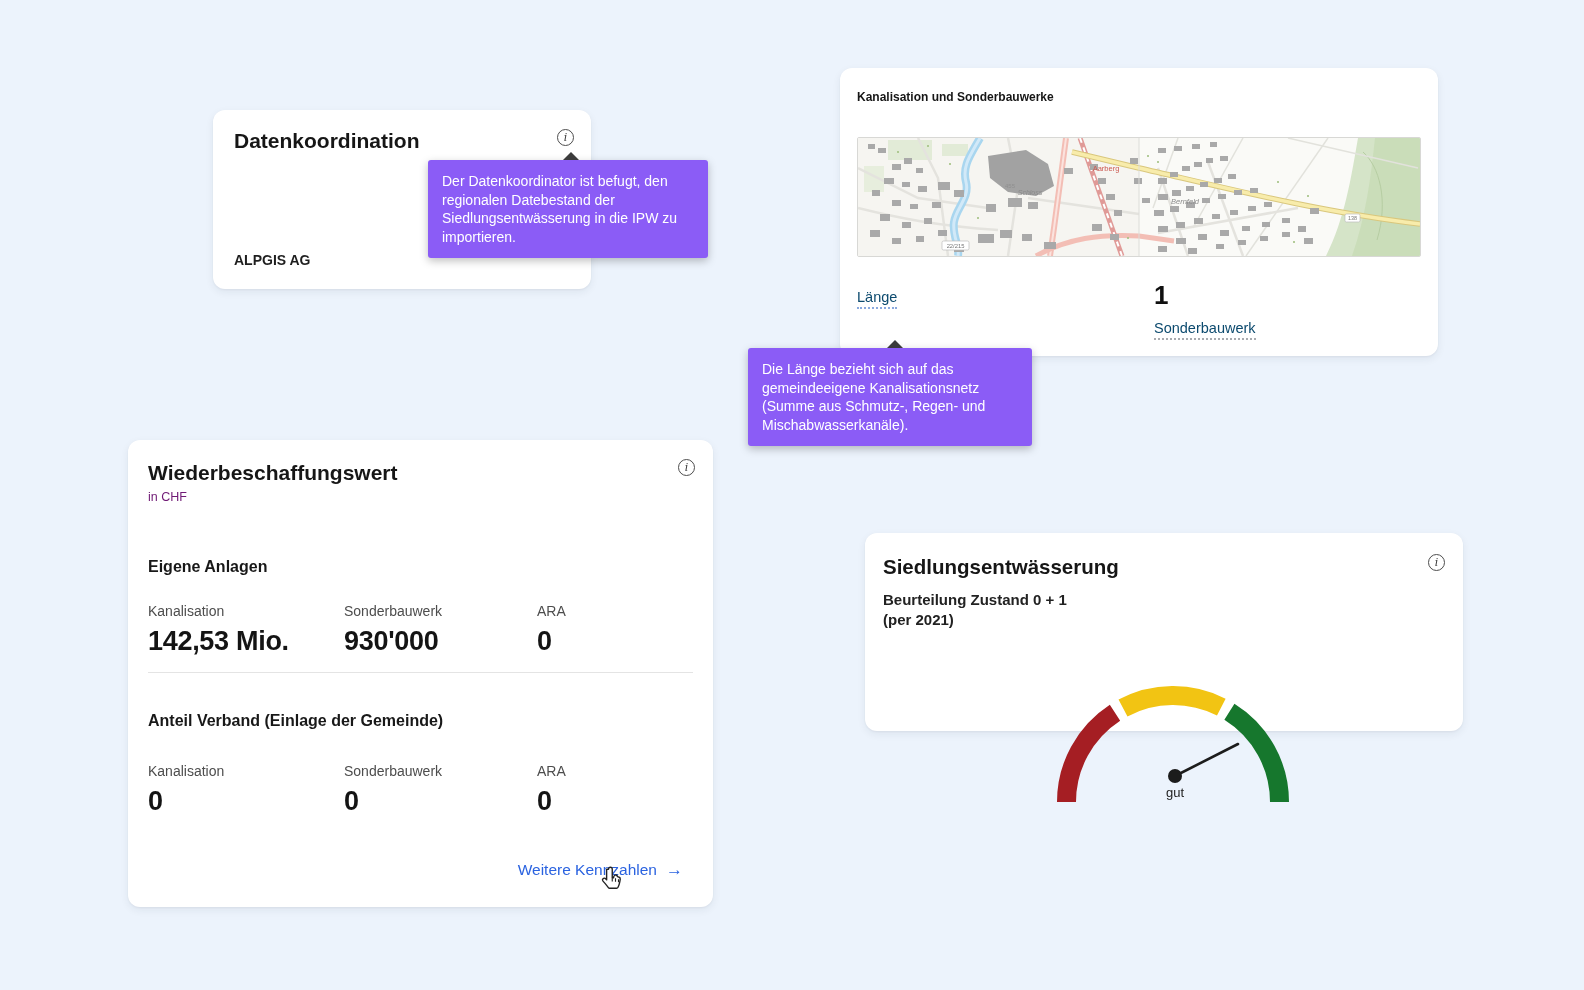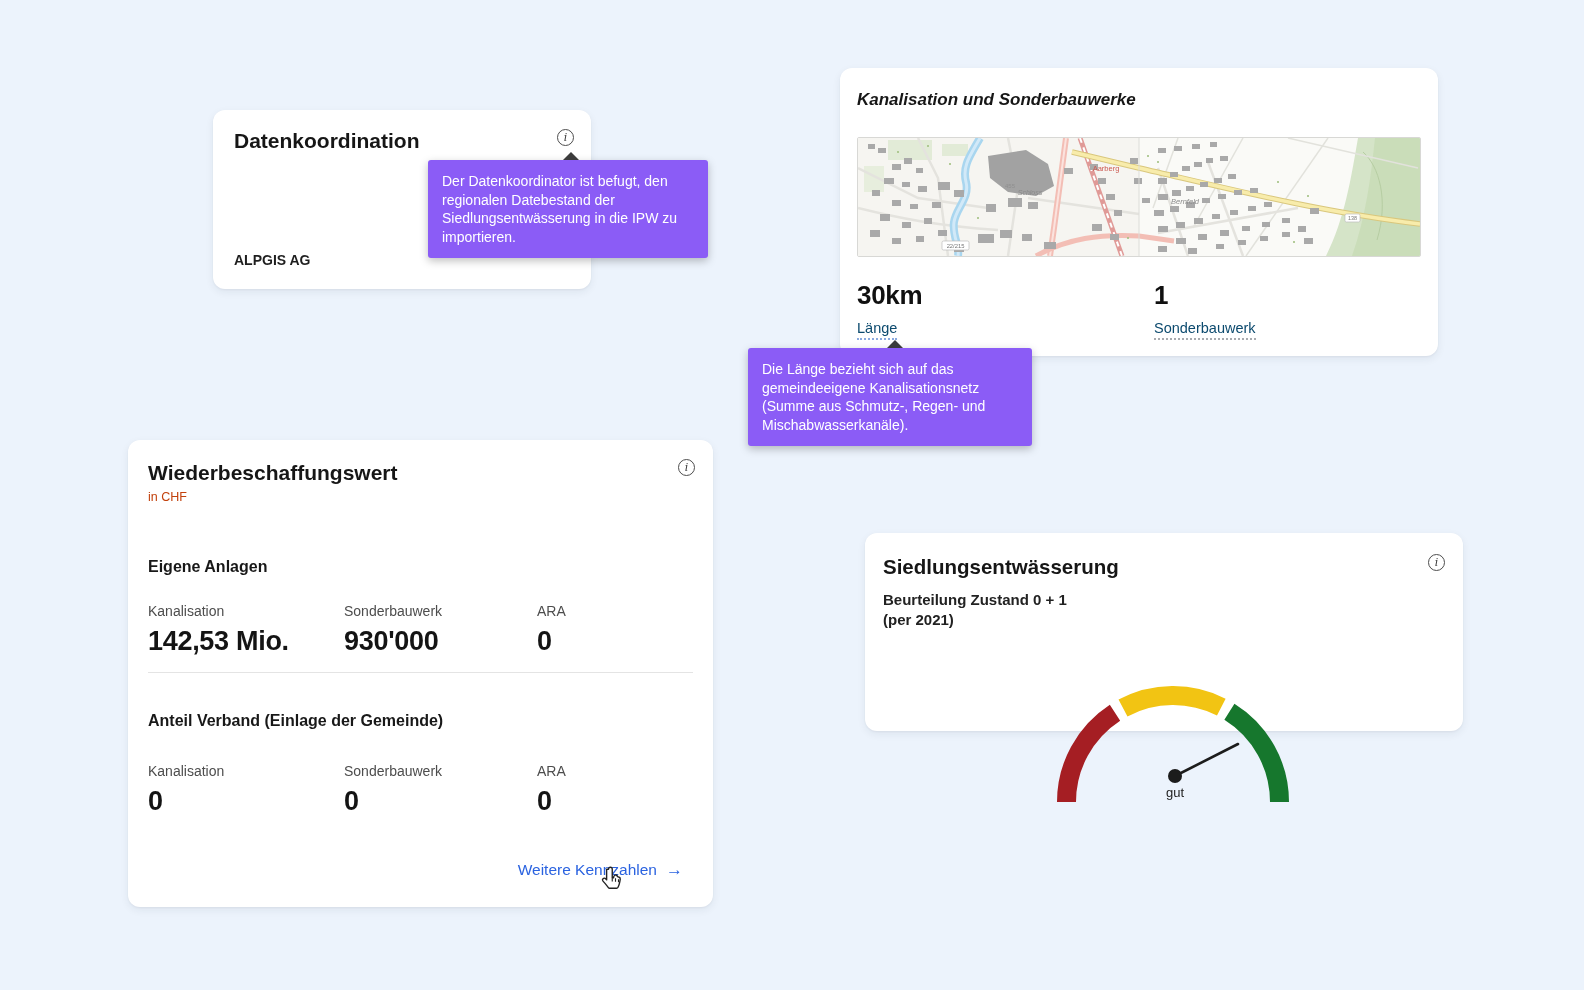--- a/index.html
+++ b/index.html
@@ -24,35 +24,35 @@
   
   .card-daten{left:213px;top:110px;width:378px;height:179px;text-align:right;}
   .card-daten .card-title{left:21px;top:19px;font-size:21px;}
   .card-daten .info-icon{right:17px;top:19px;}
   .company{position:absolute;left:21px;bottom:21px;font-size:14px;font-weight:700;color:#1e1e1e;}
   .tt1{left:428px;top:160px;width:252px;}
   .tt1 .tt-arrow{left:135px;}
 
   
   .card-kanal{left:840px;top:68px;width:598px;height:288px;}
-  .card-kanal .card-title{left:17px;top:22px;font-size:17px;font-style:italic;}
+  .card-kanal .card-title{left:17px;top:22px;font-size:12px;}
   .map{position:absolute;left:17px;top:69px;width:562px;height:118px;border:1px solid #d8d8d5;border-radius:2px;}
   .kanal-stats{position:absolute;left:17px;top:212px;display:flex;}
   .kanal-stat{width:297px;}
   .stat-value{font-size:26px;font-weight:700;color:#101010;letter-spacing:-.3px;}
   .stat-label{display:inline-block;margin-top:9px;font-size:14.5px;color:#0c4a6e;padding-bottom:2px;cursor:pointer;}
   .u-blue{border-bottom:2px dotted #8aa9de;}
   .u-gray{border-bottom:2px dotted #a8abaf;}
   .tt2{left:748px;top:348px;width:256px;}
   .tt2 .tt-arrow{left:139px;}
 
   
   .card-wb{left:128px;top:440px;width:585px;height:467px;}
   .card-wb .card-title{left:20px;top:21px;font-size:21px;}
-  .wb-sub{position:absolute;left:20px;top:50px;font-size:12.5px;color:#c2410c;}
+  .wb-sub{position:absolute;left:20px;top:50px;font-size:12.5px;color:#701a75;}
   .card-wb .info-icon{right:18px;top:19px;}
   .wb-heading{position:absolute;left:20px;margin:0;font-size:16px;font-weight:700;color:#181818;}
   .wb-row{position:absolute;left:20px;right:20px;display:flex;}
   .wb-col1{width:196px;}.wb-col2{width:193px;}.wb-col3{flex:1;}
   .wb-label{font-size:14px;color:#4d4d4d;}
   .wb-value{font-size:27px;font-weight:700;color:#141414;letter-spacing:-.3px;}
   .wb-divider{position:absolute;left:20px;right:20px;top:232px;border-top:1px solid #e4e4e4;}
   .more-link{position:absolute;right:30px;top:420px;display:flex;align-items:center;gap:9px;
              color:#2b63e0;font-size:15.5px;font-weight:500;text-decoration:none;cursor:pointer;}
   .more-link .arr{font-size:17px;}
@@ -240,21 +240,20 @@
         <text x="97.5" y="110" font-size="5.8" fill="#777777" text-anchor="middle">22/215</text>
       </g>
       <g>
         <rect x="487" y="76" width="15" height="8" rx="1.5" fill="#ffffff" stroke="#bbbbbb" stroke-width="0.7"></rect>
         <text x="494.5" y="82.2" font-size="5.4" fill="#777777" text-anchor="middle">138</text>
       </g>
     </svg>
 
     <div class="kanal-stats">
       <div class="kanal-stat">
-        <div class="stat-value">30km</div>
         <span class="stat-label u-blue">Länge</span>
       </div>
       <div class="kanal-stat">
         <div class="stat-value">1</div>
         <span class="stat-label u-gray">Sonderbauwerk</span>
       </div>
     </div>
   </section>
 
   <div class="tooltip tt2">

